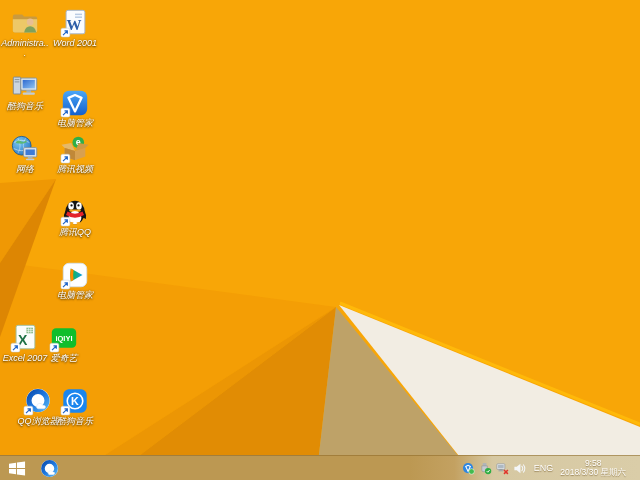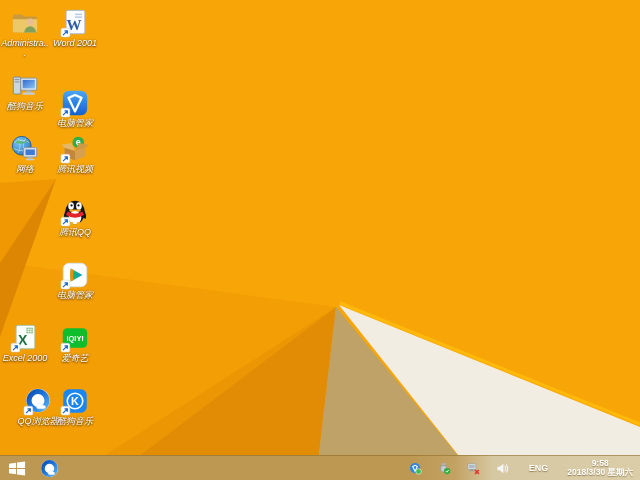--- a/index.html
+++ b/index.html
@@ -12,21 +12,21 @@
   .icon-cell .app{width:30px;height:30px;display:block;margin:0 auto;}
   .icon-label{display:block;margin-top:0;font-size:9px;line-height:10px;color:#fff;
     text-shadow:0 1px 2px rgba(82,52,0,.95),0 0 2px rgba(82,52,0,.65);word-wrap:break-word;font-style:italic;}
 
   
   #taskbar{position:absolute;left:0;top:455px;width:640px;height:25px;display:flex;align-items:center;
     background:linear-gradient(90deg,#BC9852 0%,#BC9852 64%,#C3A161 71%,#D6C8A2 77%,#DACDA8 100%);
     border-top:1px solid rgba(140,105,40,.55);box-sizing:border-box;}
   .tb-start{width:34px;height:100%;display:flex;align-items:center;justify-content:center;background:transparent;border:0;padding:0;}
   .tb-pin{width:30px;height:100%;display:flex;align-items:center;justify-content:center;}
-  #tray{margin-left:auto;display:flex;align-items:center;gap:16px;padding-right:7px;color:#fff;font-weight:bold;}
+  #tray{margin-left:auto;display:flex;align-items:center;gap:4px;padding-right:14px;color:#fff;}
   .tray-ic{width:13px;height:13px;display:flex;align-items:center;}
   .tray-lang{font-size:9px;color:#fff;margin:0 3px 0 4px;text-shadow:0 1px 1px rgba(90,60,10,.5);}
   .tray-clock{text-align:center;font-size:8.5px;line-height:9.5px;color:#fff;text-shadow:0 1px 1px rgba(90,60,10,.5);white-space:nowrap;}
 </style>
 </head>
 <body>
 
 <div id="screen">
 
   <svg id="wallpaper" viewBox="0 0 640 480" preserveAspectRatio="none">
@@ -186,24 +186,24 @@
       <g>
           <rect x="17.5" y="5" width="7" height="6" fill="#8CBE8C"></rect>
          <path d="M17.5 7h7M17.5 9h7M19.8 5v6M22.2 5v6" stroke="#fff" stroke-width="0.6"></path>
         </g>
       <text x="13.5" y="23" text-anchor="middle" font-size="15" font-weight="bold" fill="#1E7145">X</text>
       <g>
         <rect x="1" y="21.5" width="9.5" height="9.5" rx="1.8" fill="#fff" stroke="#BFCBD8" stroke-width="0.5"></rect>
         <path d="M3.2 29 L7.8 24.4 M7.8 27.4 V24.4 H4.8" stroke="#2065C9" stroke-width="1.3" fill="none"></path>
       </g>
     </svg>
-    <span class="icon-label">Excel 2000</span>
-  </div>
-
-  <div class="icon-cell" style="left:51px;top:323px">
+    <span class="icon-label">Excel 2007</span>
+  </div>
+
+  <div class="icon-cell" style="left:40px;top:323px">
     <svg class="app" viewBox="0 0 32 32">
       <rect x="3" y="5.5" width="26" height="21" rx="4.5" fill="#0FBE2C"></rect>
       <text x="16" y="19.5" text-anchor="middle" font-size="8" font-weight="bold" fill="#fff">iQIYI</text>
       <g>
         <rect x="1" y="21.5" width="9.5" height="9.5" rx="1.8" fill="#fff" stroke="#BFCBD8" stroke-width="0.5"></rect>
         <path d="M3.2 29 L7.8 24.4 M7.8 27.4 V24.4 H4.8" stroke="#2065C9" stroke-width="1.3" fill="none"></path>
       </g>
     </svg>
     <span class="icon-label">爱奇艺</span>
   </div>

